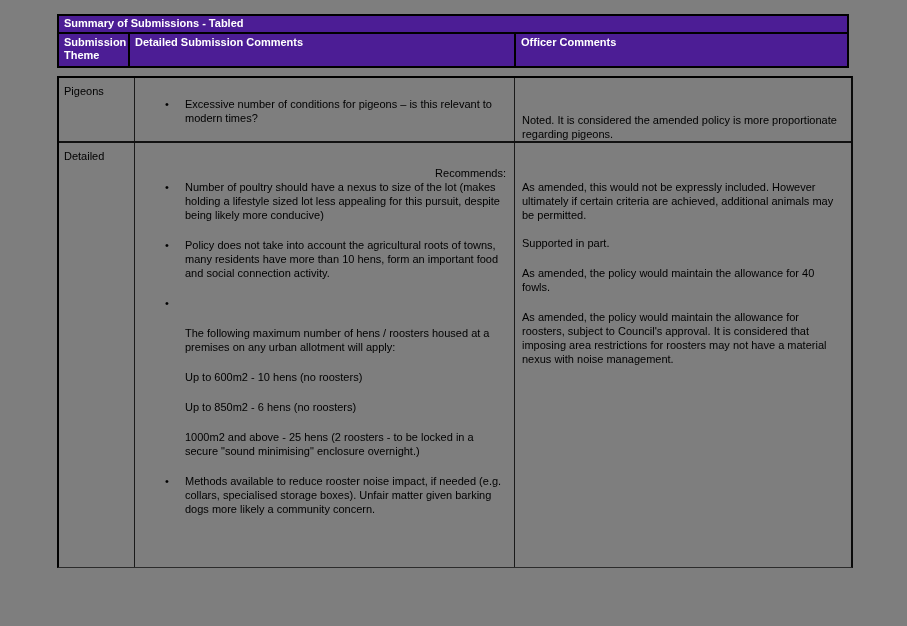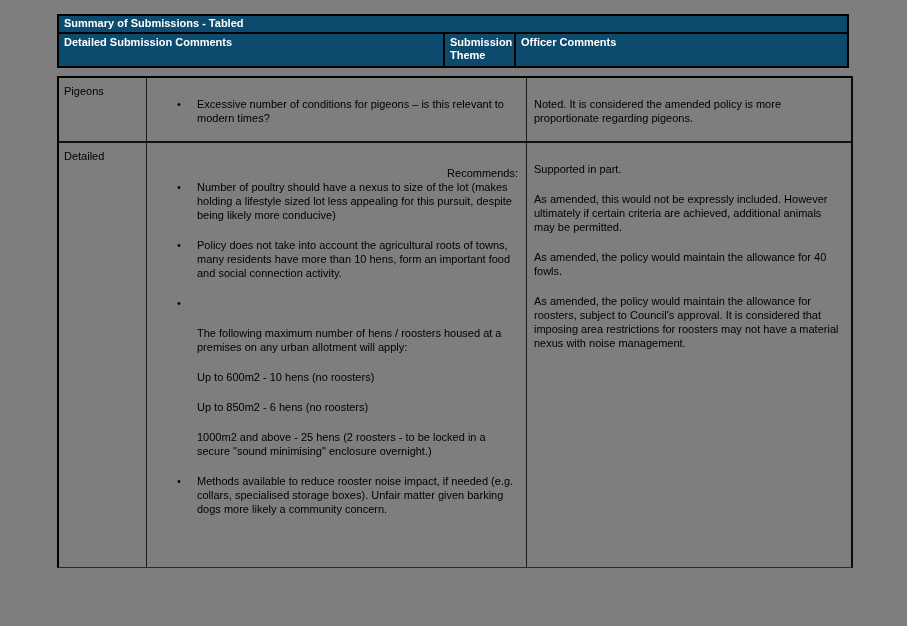--- a/index.html
+++ b/index.html
@@ -9,21 +9,21 @@
     font-family: "Liberation Sans", sans-serif;
     color: #000;
     position: relative;
     overflow: hidden;
   }
   .canvas { position: absolute; left: 0; top: 0; width: 907px; height: 626px; }
 
   
   .header-table {
     position: absolute; left: 57px; top: 14px; width: 792px;
-    background: #0c4a6e;
+    background: #4c1d95;
     border: 2px solid #000;
     box-sizing: border-box;
     color: #fff;
     font-weight: bold;
     font-size: 11px;
     line-height: 13px;
   }
   .title-row {
     padding: 1px 5px 2px 5px;
     border-bottom: 2px solid #000;
@@ -43,23 +43,23 @@
     border-right: 2px solid #0a0a0a;
     border-bottom: 1px solid #2b2b2b;
     display: flex; flex-direction: column;
     font-size: 11px;
     line-height: 14px;
   }
   .trow { display: flex; min-height: 0; }
   .trow-pigeons { height: 63px; border-bottom: 2px solid #111; }
   .trow-poultry { flex: 1; }
   .cell { box-sizing: border-box; overflow: hidden; }
-  .cell-theme   { width: 88px;  border-right: 1px solid #1a1a1a; padding: 6px 4px 4px 5px; }
+  .cell-theme   { width: 76px;  border-right: 1px solid #1a1a1a; padding: 6px 4px 4px 5px; }
   .cell-detail  { width: 380px; border-right: 1px solid #1a1a1a; padding: 6px 8px 4px 10px; }
-  .cell-officer { flex: 1; padding: 5px 10px 4px 7px; }
+  .cell-officer { flex: 1; padding: 21px 10px 4px 7px; }
 
   p { margin: 0; }
   .intro { margin-top: 17px; text-align: right; }
   .bullet { display: flex; margin-top: 16px; }
   .bullet-first { margin-top: 13px; }
   .bullet-tight { margin-top: 0; }
   .dot { width: 20px; padding-left: 20px; flex: 0 0 auto; }
   .bt { flex: 1; }
   .sub { margin: 16px 0 0 40px; }
   .op { margin-top: 16px; }
@@ -67,22 +67,22 @@
   .op-gap { }
 </style>
 </head>
 <body>
 
 <div class="canvas">
 
   <div class="header-table">
     <div class="title-row">Summary of Submissions - Tabled</div>
     <div class="cols-row">
+      <div class="th th-theme">Submission Theme</div>
       <div class="th th-detail">Detailed Submission Comments</div>
-      <div class="th th-theme">Submission Theme</div>
       <div class="th th-officer">Officer Comments</div>
     </div>
   </div>
 
   <div class="body-table">
 
     <div class="trow trow-pigeons">
       <div class="cell cell-theme">Pigeons</div>
       <div class="cell cell-detail">
         <div class="bullet bullet-first">
@@ -116,21 +116,21 @@
         <p class="sub">Up to 600m2 - 10 hens (no roosters)</p>
         <p class="sub">Up to 850m2 - 6 hens (no roosters)</p>
         <p class="sub">1000m2 and above - 25 hens (2 roosters - to be locked in a secure "sound minimising" enclosure overnight.)</p>
 
         <div class="bullet">
           <span class="dot">•</span>
           <span class="bt">Methods available to reduce rooster noise impact, if needed (e.g. collars, specialised storage boxes). Unfair matter given barking dogs more likely a community concern.</span>
         </div>
       </div>
       <div class="cell cell-officer">
+        <p class="op">As amended, this would not be expressly included. However ultimately if certain criteria are achieved, additional animals may be permitted.</p>
         <p class="op op-first">Supported in part.</p>
-        <p class="op">As amended, this would not be expressly included. However ultimately if certain criteria are achieved, additional animals may be permitted.</p>
         <p class="op">As amended, the policy would maintain the allowance for 40 fowls.</p>
         <p class="op op-gap">As amended, the policy would maintain the allowance for roosters, subject to Council's approval. It is considered that imposing area restrictions for roosters may not have a material nexus with noise management.</p>
       </div>
     </div>
 
   </div>
 </div>
 
 </body></html>

